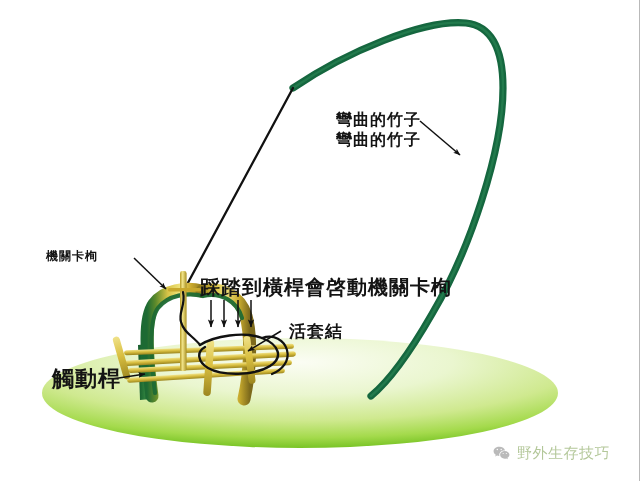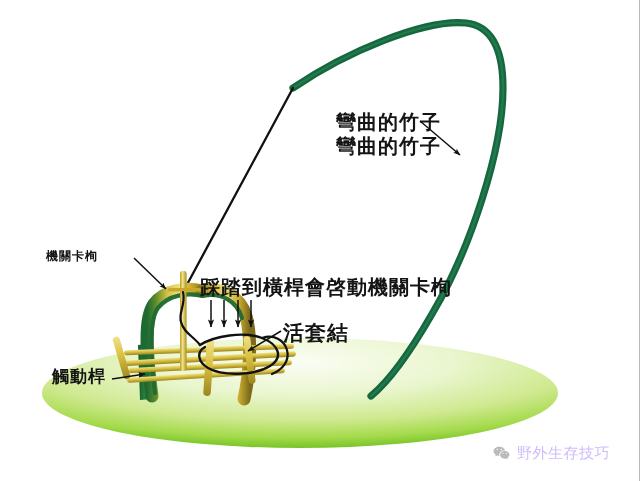--- a/index.html
+++ b/index.html
@@ -30,40 +30,40 @@
   .cjk-label {
     position: absolute;
     font-family: "DejaVu Sans", "Liberation Sans", sans-serif;
     color: #141414;
     white-space: nowrap;
     letter-spacing: 1px;
     line-height: 1.22;
     font-weight: 600;
   }
   #label-trigger-catch { left: 46px;  top: 249px; font-size: 12px; }
-  #label-trigger-bar   { left: 52px;  top: 366px; font-size: 17px; }
+  #label-trigger-bar   { left: 52px;  top: 366px; font-size: 22px; }
   #label-step-bar      { left: 200px; top: 275px; font-size: 20px; }
-  #label-snare-knot    { left: 283px; top: 321px; font-size: 21px; text-align: right; }
-  #label-bamboo        { left: 336px; top: 110px; font-size: 20px; }
+  #label-snare-knot    { left: 289px; top: 321px; font-size: 17px; text-align: right; }
+  #label-bamboo        { left: 336px; top: 110px; font-size: 16px; }
   #label-bamboo .l2    { display: block; }
 
   #watermark {
     position: absolute;
     left: 492px;
     top: 441px;
     height: 24px;
     display: flex;
     align-items: center;
     gap: 6px;
     opacity: 0.42;
   }
   #watermark .wm-text {
     font-family: "DejaVu Sans", "Liberation Sans", sans-serif;
     font-size: 15px;
-    color: #8b5cf6;
+    color: #4d7c0f;
     letter-spacing: 0.5px;
     white-space: nowrap;
   }
   #watermark .wm-icon {
     width: 19px;
     height: 19px;
     display: block;
   }
 </style>
 </head>

